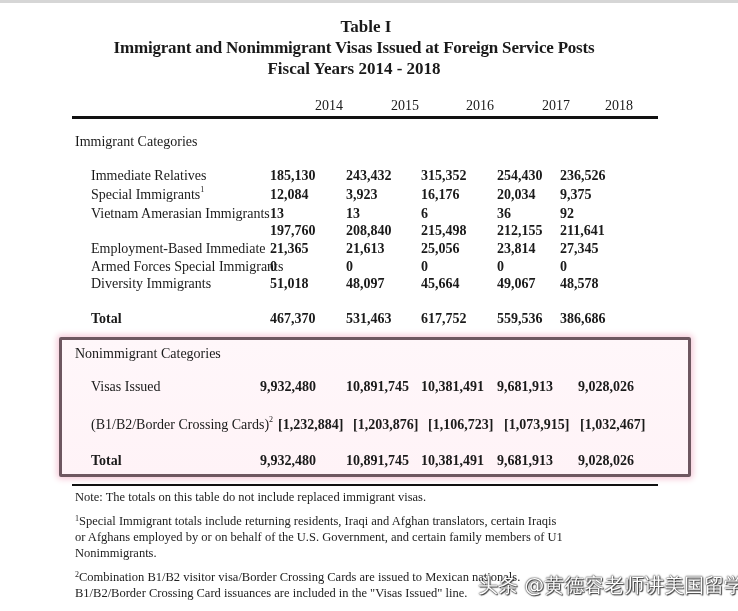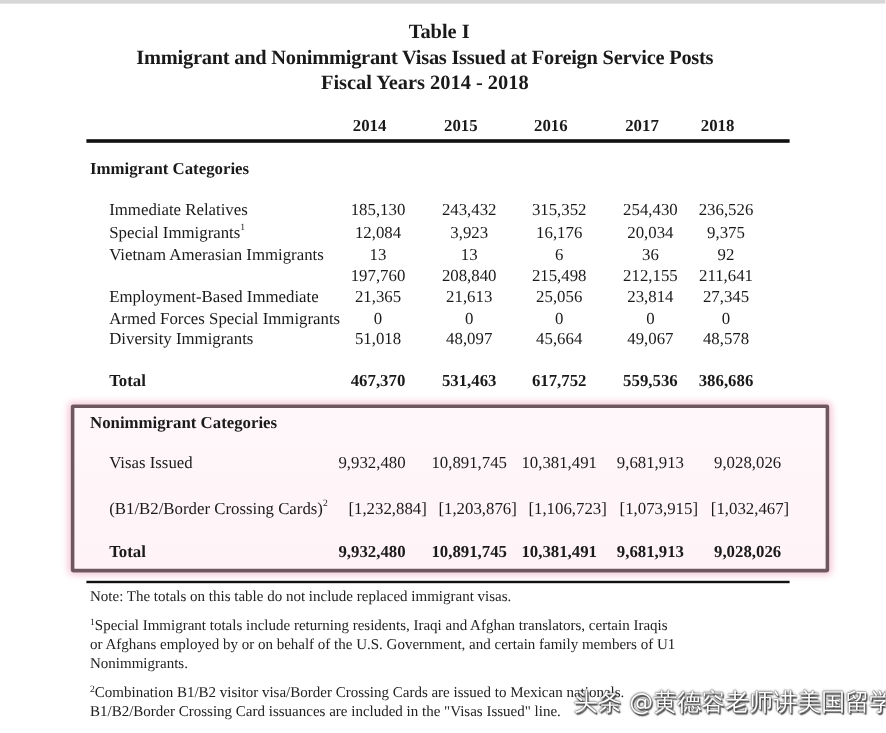--- a/index.html
+++ b/index.html
@@ -9,28 +9,28 @@
     font-family: "Liberation Serif", "DejaVu Serif", serif;
     color: #1a1a1a;
   }
   .top-edge { position: absolute; left: 0; top: 0; width: 738px; height: 3px; background: #d6d6d6; }
   .title { position: absolute; left: 0; width: 738px; text-align: center; font-weight: bold; white-space: nowrap; }
   .t1 { top: 17px; font-size: 17px; left: -3px; }
   .t2 { top: 38px; font-size: 17px; left: -15px; font-family: "Liberation Sans Narrow", "Liberation Serif", serif; letter-spacing: -0.2px; }
   .t3 { top: 59px; font-size: 17px; left: -15px; }
 
   .years-row { position: absolute; top: 98px; left: 0; width: 738px; height: 20px; }
-  .year { position: absolute; font-size: 14px; font-weight: bold; text-align: left; width: 70px; }
+  .year { position: absolute; font-size: 14px; font-weight: normal; text-align: center; width: 70px; }
   .rule-thick { position: absolute; left: 72px; width: 586px; height: 3px; background: #111; }
   .rule-thin { position: absolute; left: 72px; width: 586px; height: 2px; background: #111; }
 
-  .sec-head { position: absolute; left: 75px; font-size: 14px; font-weight: bold; }
+  .sec-head { position: absolute; left: 75px; font-size: 14px; font-weight: normal; }
   .row { position: absolute; left: 0; width: 738px; height: 17px; font-size: 14px; margin-left: 16px; }
   .row .label { position: absolute; left: 75px; white-space: nowrap; }
-  .row .val { position: absolute; text-align: center; width: 90px; white-space: nowrap; }
+  .row .val { position: absolute; text-align: left; width: 90px; white-space: nowrap; font-weight: bold; }
   .row.bold { font-weight: bold; }
   sup { font-size: 8px; vertical-align: top; position: relative; top: -2px; }
 
   .highlight-box {
     position: absolute; left: 59px; top: 337px; width: 626px; height: 134px;
     border: 3px solid #6e5760; border-radius: 2px;
     background: linear-gradient(#fff7fa, #fff3f7);
     box-shadow: 0 0 6px 2px #f6c8d8;
   }
   .notes { position: absolute; left: 75px; font-size: 12.5px; line-height: 16px; color: #222; }

